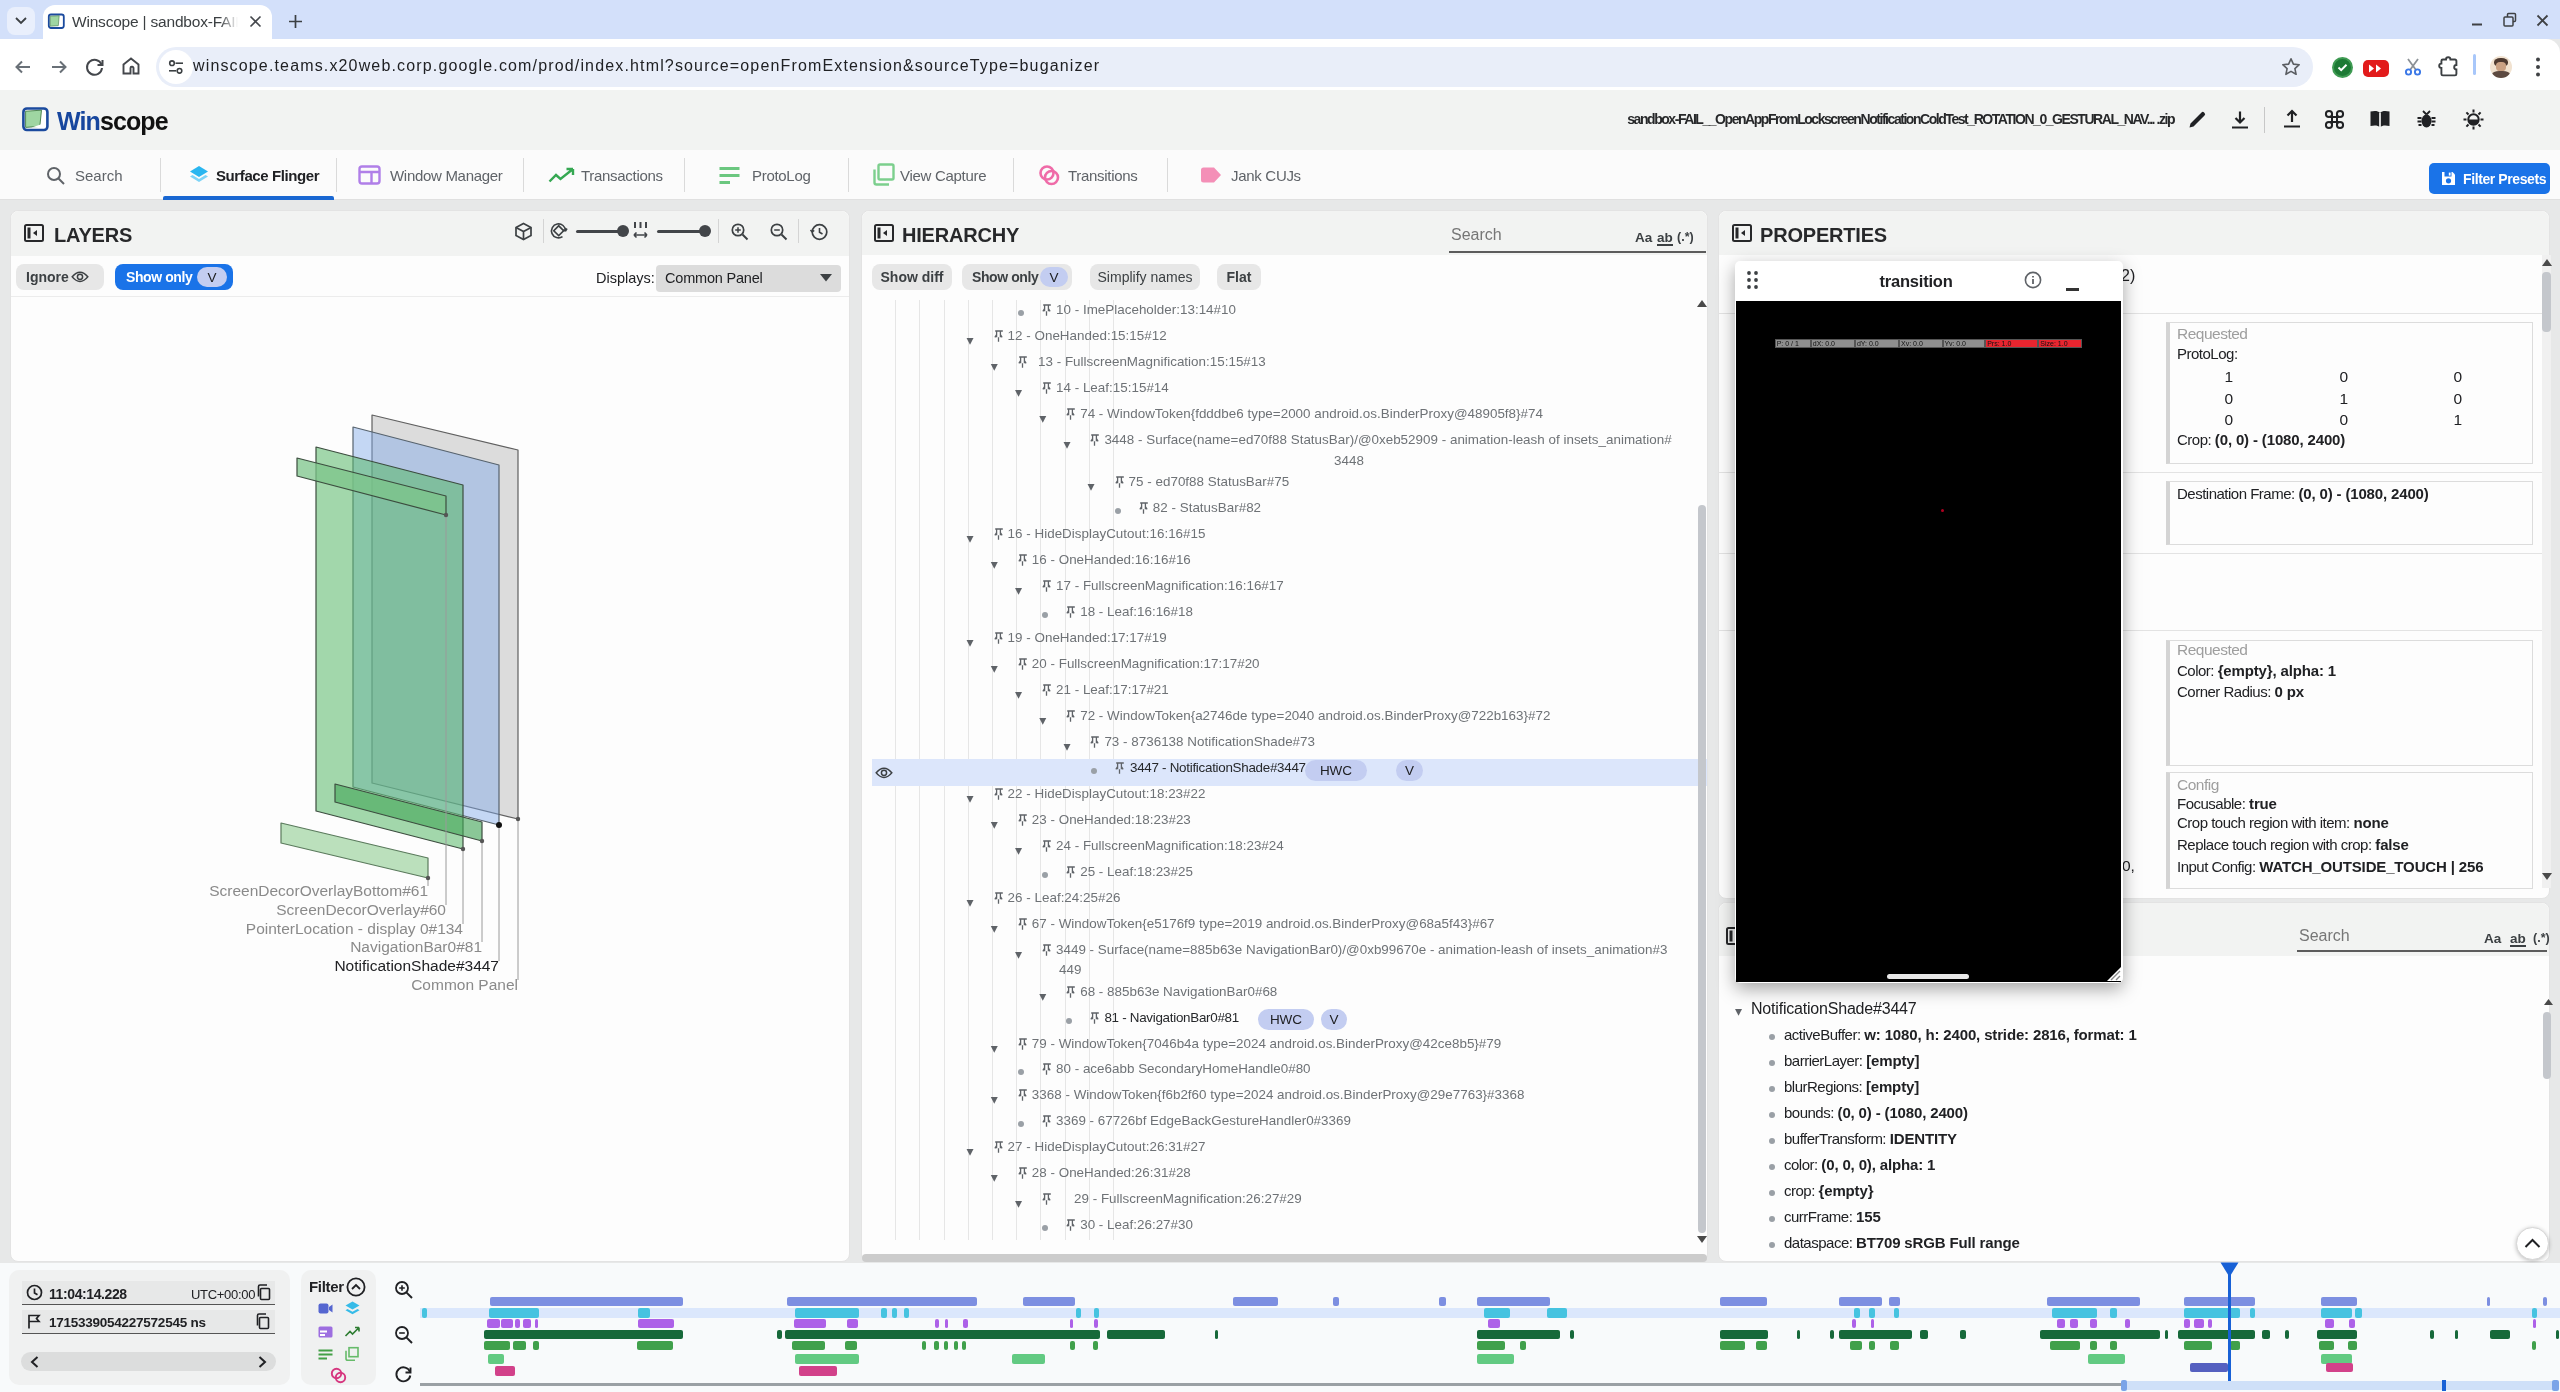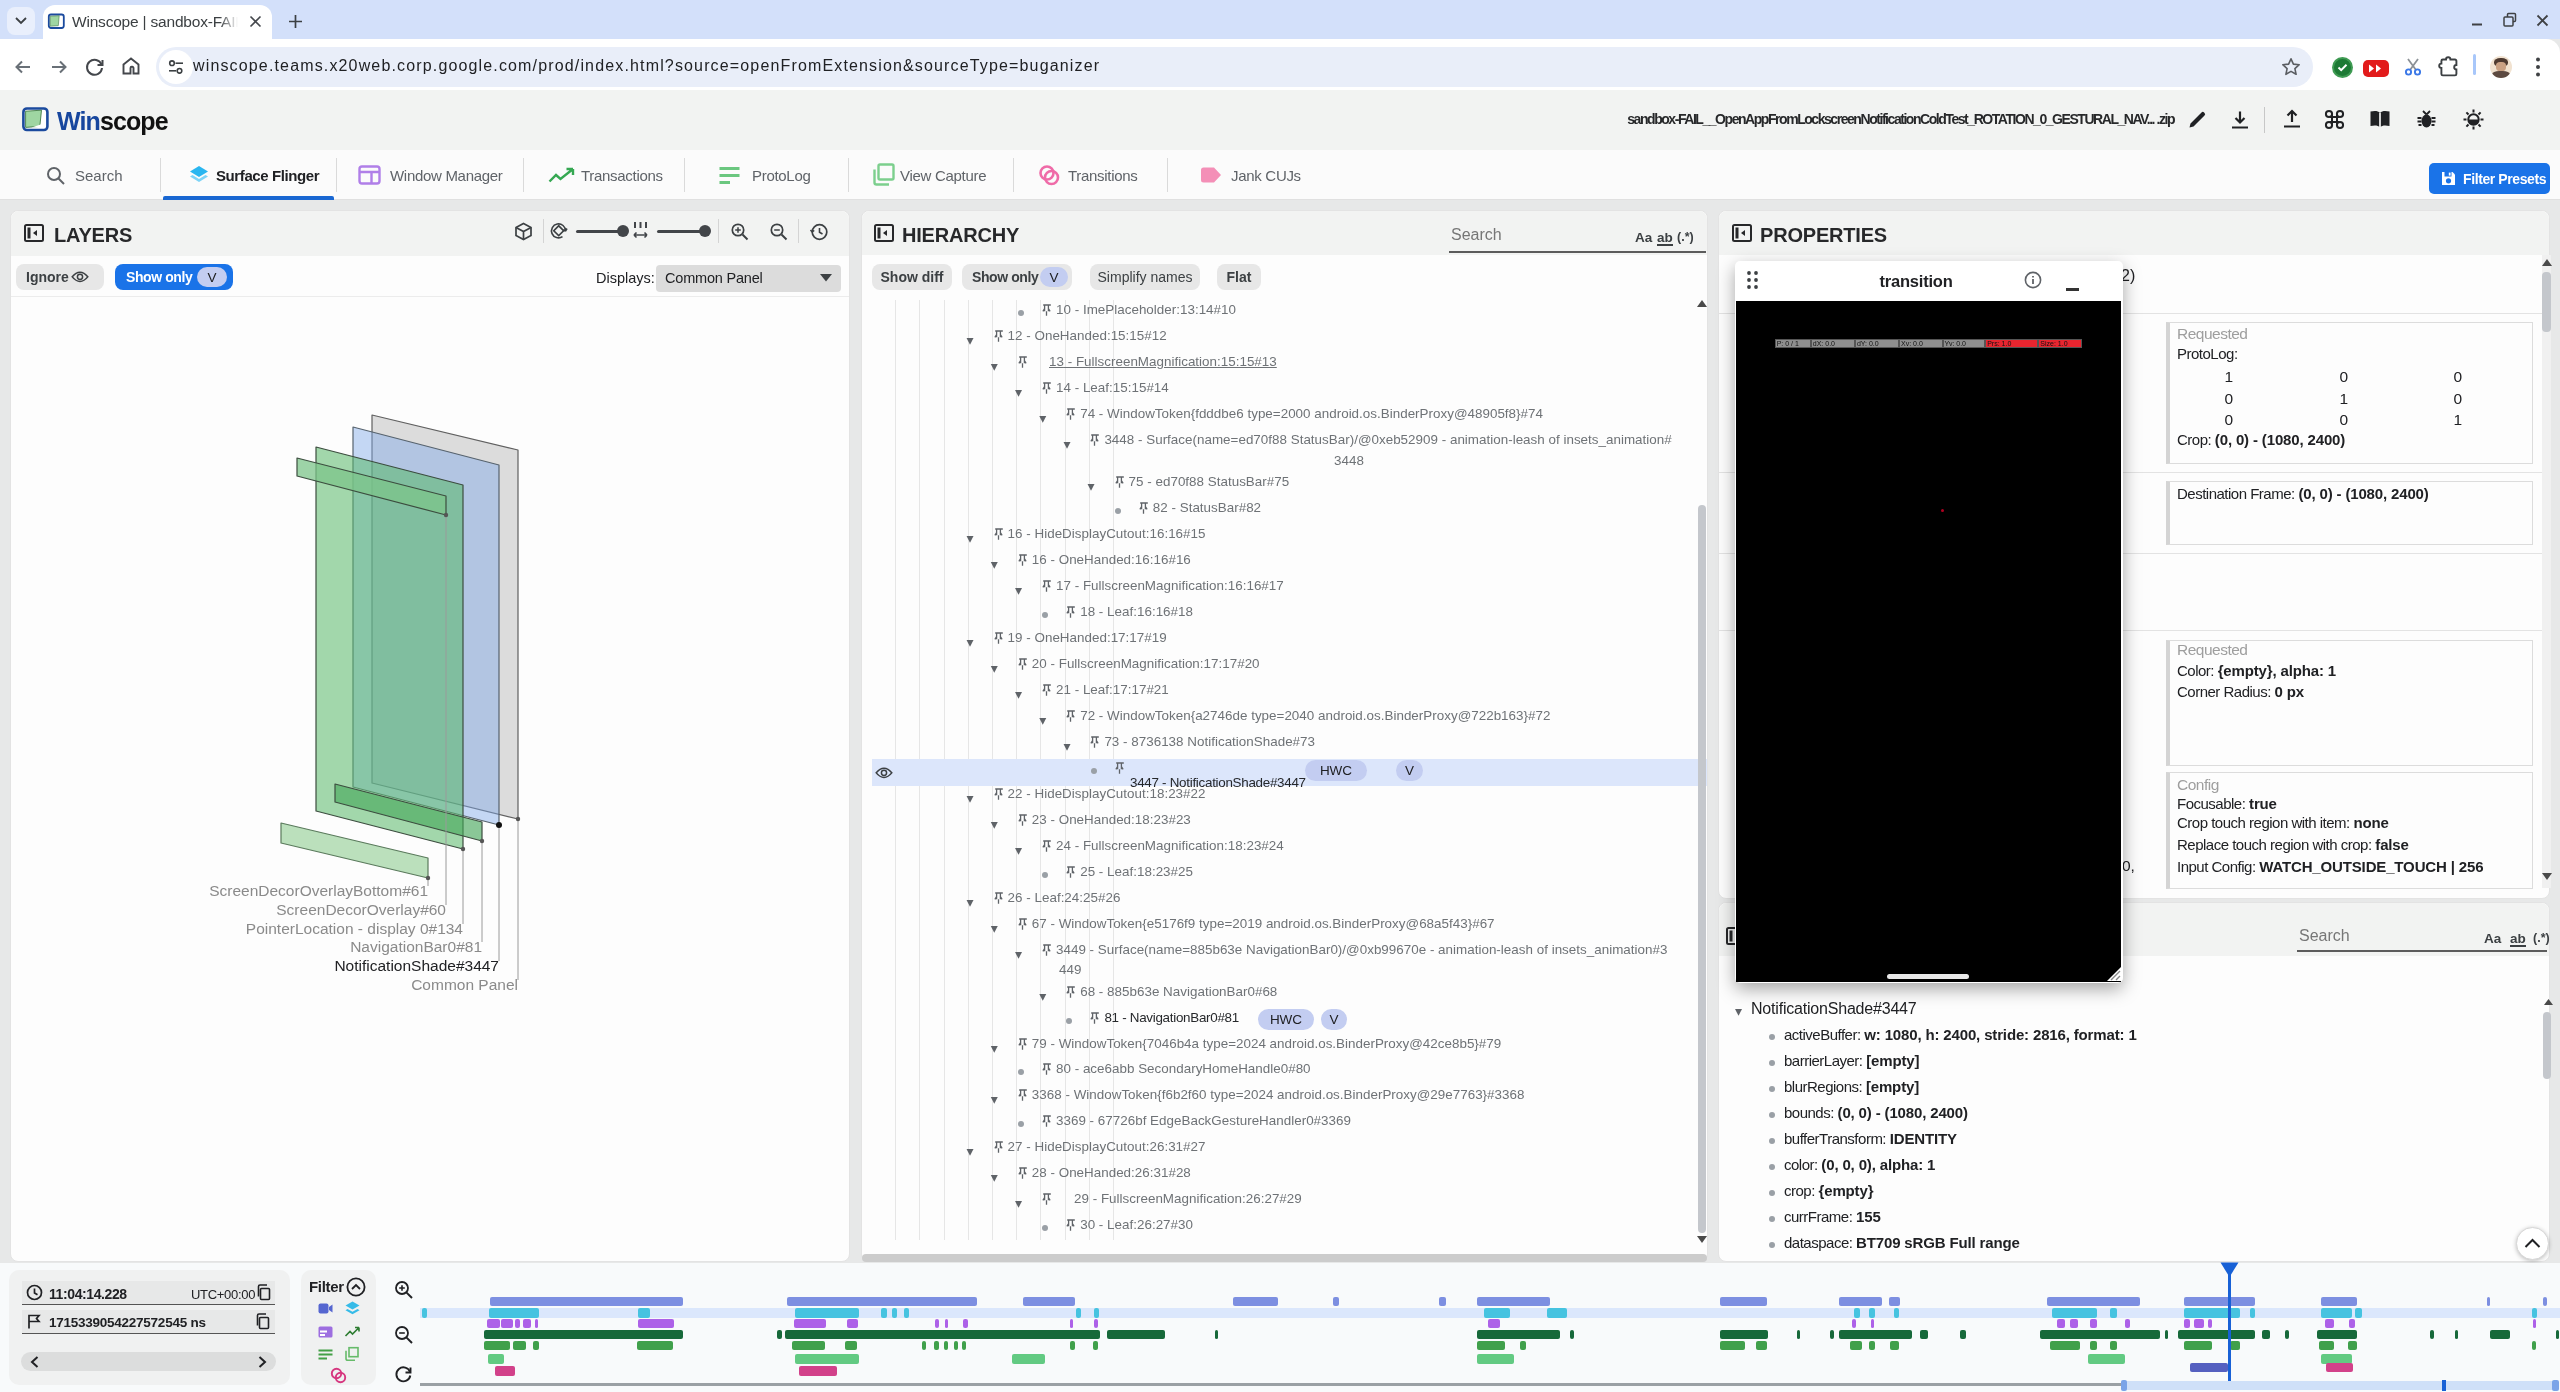--- a/index.html
+++ b/index.html
@@ -345,21 +345,21 @@
     <div class="tree" style="left:195.0px;top:92px;width:640px;height:20px;"><b>10</b><span> - ImePlaceholder:13:14#10</span></div>
     <div class="arr" style="left:105.60000000000002px;top:123px;width:12px;height:12px;">▾</div>
     <svg style="left:131.60000000000002px;top:120px" width="12" height="13">
       <use href="#pin"></use>
     </svg>
     <div class="tree" style="left:146.60000000000002px;top:118px;width:640px;height:20px;"><b>12</b><span> - OneHanded:15:15#12</span></div>
     <div class="arr" style="left:129.79999999999995px;top:149px;width:12px;height:12px;">▾</div>
     <svg style="left:155.79999999999995px;top:146px" width="12" height="13">
       <use href="#pin"></use>
     </svg>
-    <div class="tree" style="left:188px;top:144px;width:640px;height:20px;text-decoration:underline;"><b>13</b><span> - FullscreenMagnification:15:15#13</span></div>
+    <div class="tree" style="left:177px;top:144px;width:640px;height:20px;"><b>13</b><span> - FullscreenMagnification:15:15#13</span></div>
     <div class="arr" style="left:154.0px;top:175px;width:12px;height:12px;">▾</div>
     <svg style="left:180.0px;top:172px" width="12" height="13">
       <use href="#pin"></use>
     </svg>
     <div class="tree" style="left:195.0px;top:170px;width:640px;height:20px;"><b>14</b><span> - Leaf:15:15#14</span></div>
     <div class="arr" style="left:178.20000000000005px;top:201px;width:12px;height:12px;">▾</div>
     <svg style="left:204.20000000000005px;top:198px" width="12" height="13">
       <use href="#pin"></use>
     </svg>
     <div class="tree" style="left:219.20000000000005px;top:196px;width:640px;height:20px;"><b>74</b><span> - WindowToken{fdddbe6 type=2000 android.os.BinderProxy@48905f8}#74</span></div>
@@ -421,21 +421,21 @@
     <div class="tree" style="left:219.20000000000005px;top:498px;width:640px;height:20px;"><b>72</b><span> - WindowToken{a2746de type=2040 android.os.BinderProxy@722b163}#72</span></div>
     <div class="arr" style="left:202.4000000000001px;top:529px;width:12px;height:12px;">▾</div>
     <svg style="left:228.4000000000001px;top:526px" width="12" height="13">
       <use href="#pin"></use>
     </svg>
     <div class="tree" style="left:243.4000000000001px;top:524px;width:640px;height:20px;"><b>73</b><span> - 8736138 NotificationShade#73</span></div>
     <div class="bul" style="left:229.5999999999999px;top:558px;width:5px;height:5px;"></div>
     <svg style="left:252.5999999999999px;top:552px" width="12" height="13">
       <use href="#pin"></use>
     </svg>
-    <div style="left:269px;top:550px;width:620px;height:20px;font-size:13.4px;color:#26282b;letter-spacing:-0.28px;white-space:nowrap;margin-top:15px;">3447 - NotificationShade#3447</div>
+    <div style="left:269px;top:550px;width:620px;height:20px;font-size:13.4px;color:#26282b;letter-spacing:-0.28px;white-space:nowrap;">3447 - NotificationShade#3447</div>
     <div style="left:444px;top:550px;width:62px;height:21px;background:#c3cdf1;border-radius:11px;font-size:13.5px;color:#202124;display:flex;align-items:center;justify-content:center;"> HWC </div>
     <div style="left:535px;top:550px;width:27px;height:21px;background:#c3cdf1;border-radius:11px;font-size:13.5px;color:#202124;display:flex;align-items:center;justify-content:center;">V</div>
     <div class="arr" style="left:105.60000000000002px;top:581px;width:12px;height:12px;">▾</div>
     <svg style="left:131.60000000000002px;top:578px" width="12" height="13">
       <use href="#pin"></use>
     </svg>
     <div class="tree" style="left:146.60000000000002px;top:576px;width:640px;height:20px;"><b>22</b><span> - HideDisplayCutout:18:23#22</span></div>
     <div class="arr" style="left:129.79999999999995px;top:607px;width:12px;height:12px;">▾</div>
     <svg style="left:155.79999999999995px;top:604px" width="12" height="13">
       <use href="#pin"></use>

